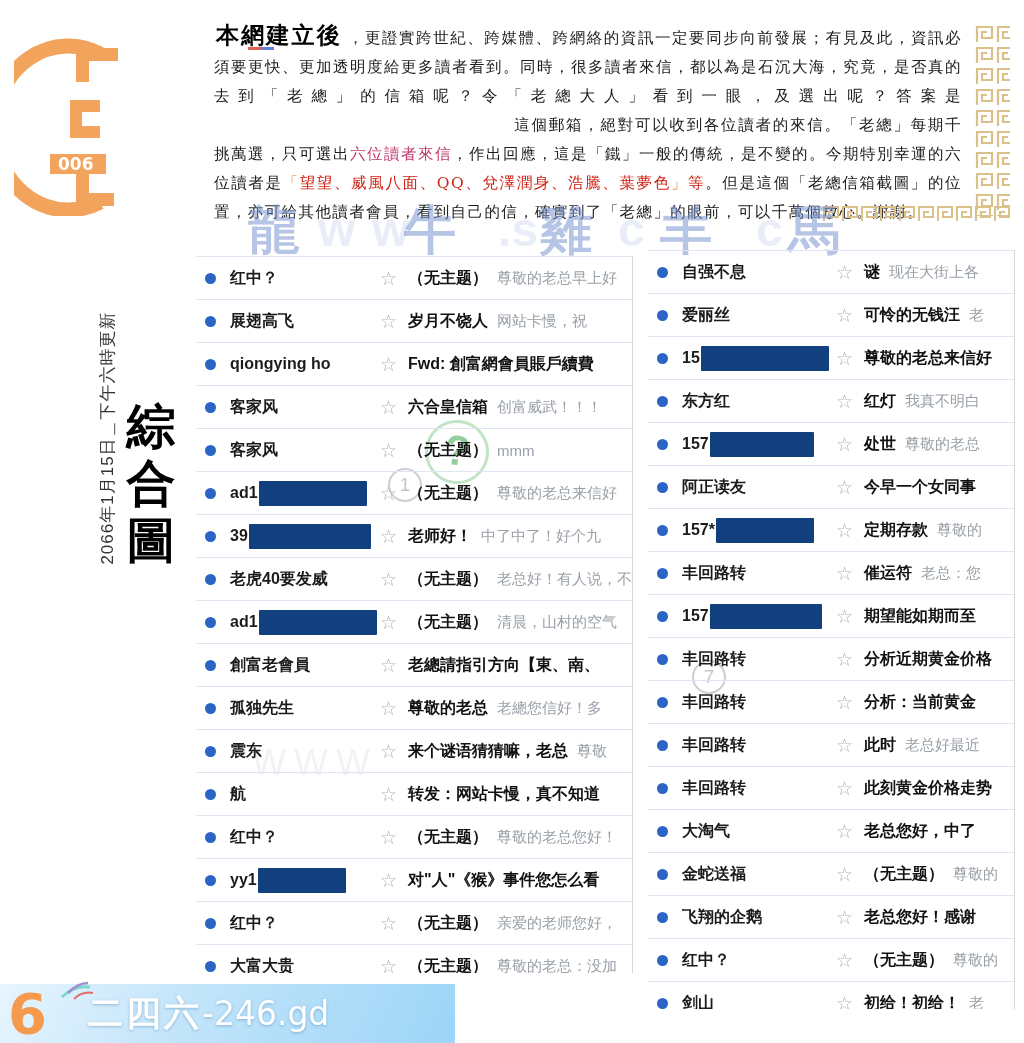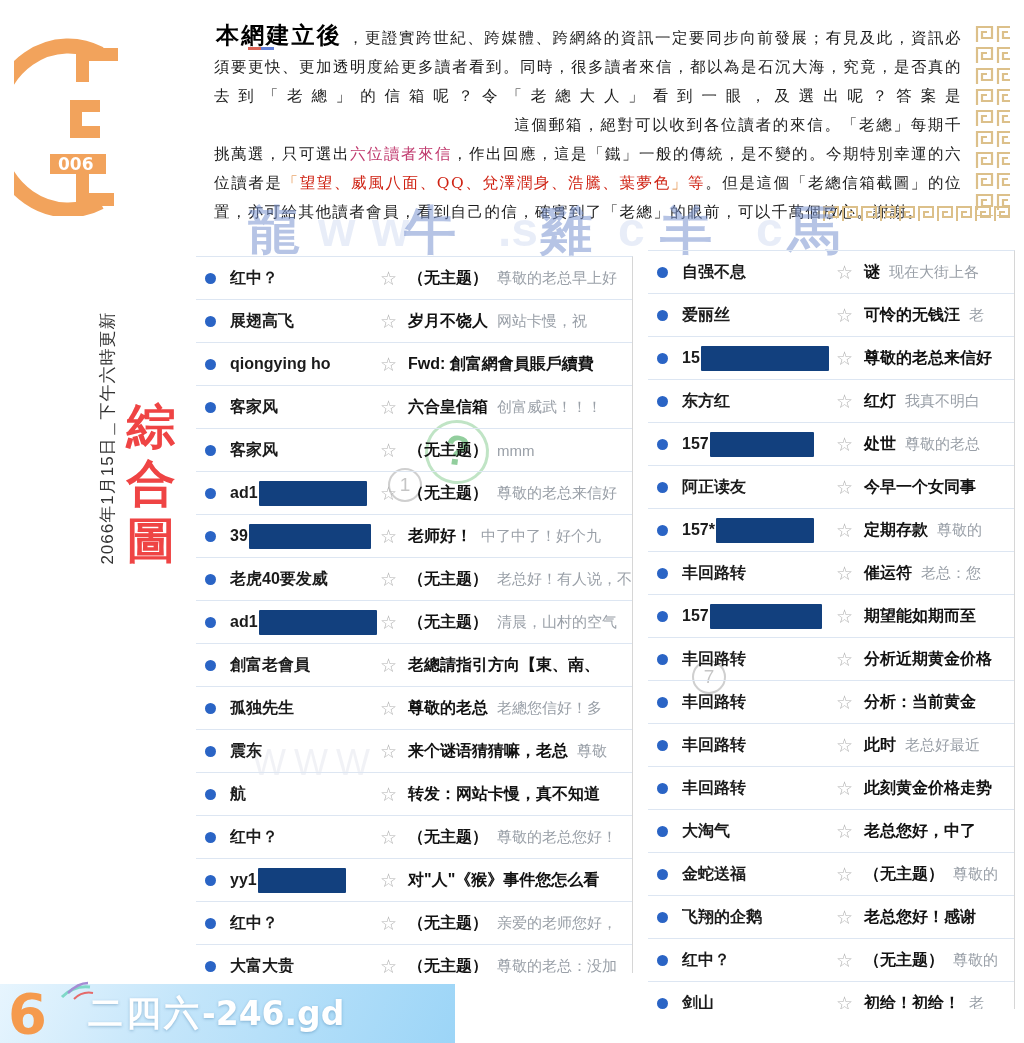--- a/index.html
+++ b/index.html
@@ -8,21 +8,21 @@
 
   
   .emblem{position:absolute;left:14px;top:38px;width:104px;height:178px;}
 
   
   .vtitle{position:absolute;left:120px;top:36px;width:60px;
           font-family:"DejaVu Serif",serif;font-weight:700;font-size:47px;line-height:59px;
           color:#141414;word-break:break-all;text-align:center;}
   .vsubtitle{position:absolute;left:121px;top:398px;width:60px;
           font-family:"DejaVu Serif",serif;font-weight:700;font-size:49px;line-height:57px;
-          color:#ef4444;word-break:break-all;text-align:center;}
+          color:#000000;word-break:break-all;text-align:center;}
   .vdate{position:absolute;left:107px;top:438px;transform:translate(-50%,-50%) rotate(-90deg);
          white-space:nowrap;font-size:17px;color:#333;letter-spacing:1px;}
 
   
   .hpara{position:absolute;left:214px;top:20px;width:748px;
          font-family:"DejaVu Serif",serif;font-size:15.5px;line-height:29px;
          letter-spacing:1.4px;color:#1c1c1c;text-align:justify;}
   .hlead{font-size:23px;font-weight:700;letter-spacing:2px;color:#000;
          position:relative;padding:0 6px 0 2px;}
   .hlead::after{content:"";position:absolute;left:34px;bottom:-2px;width:26px;height:3px;
@@ -72,21 +72,21 @@
   
   .footer-bar{position:absolute;left:0;top:984px;width:455px;height:59px;
       background:linear-gradient(115deg,#e7f5fe 0%,#c3e5fa 40%,#9cd5f7 100%);
       display:flex;align-items:center;overflow:visible;}
   .f-six{position:relative;margin-left:8px;width:46px;height:50px;}
   .f-six span{font-size:56px;line-height:50px;font-weight:700;color:#f59a4d;
       font-family:"DejaVu Sans",sans-serif;}
   .f-spark{position:absolute;left:52px;top:-8px;}
   .f-cn{margin-left:34px;font-family:"DejaVu Serif",serif;font-weight:700;font-size:35px;color:#fff;
       letter-spacing:3px;text-shadow:0 1px 3px rgba(30,90,140,.35);}
-  .f-dom{font-family:"DejaVu Sans",sans-serif;font-weight:700;font-size:33px;color:#fff;
+  .f-dom{font-family:"DejaVu Sans",sans-serif;font-weight:400;font-size:33px;color:#fff;
       text-shadow:0 1px 3px rgba(30,90,140,.35);}
 </style>
 </head>
 <body>
 
 <div id="stage">
 
   <svg class="emblem" viewBox="0 0 104 178">
     <g fill="none" stroke="#f2a35c" stroke-width="15">
       <path d="M86 16 A74 82 0 1 0 86 164"></path>

